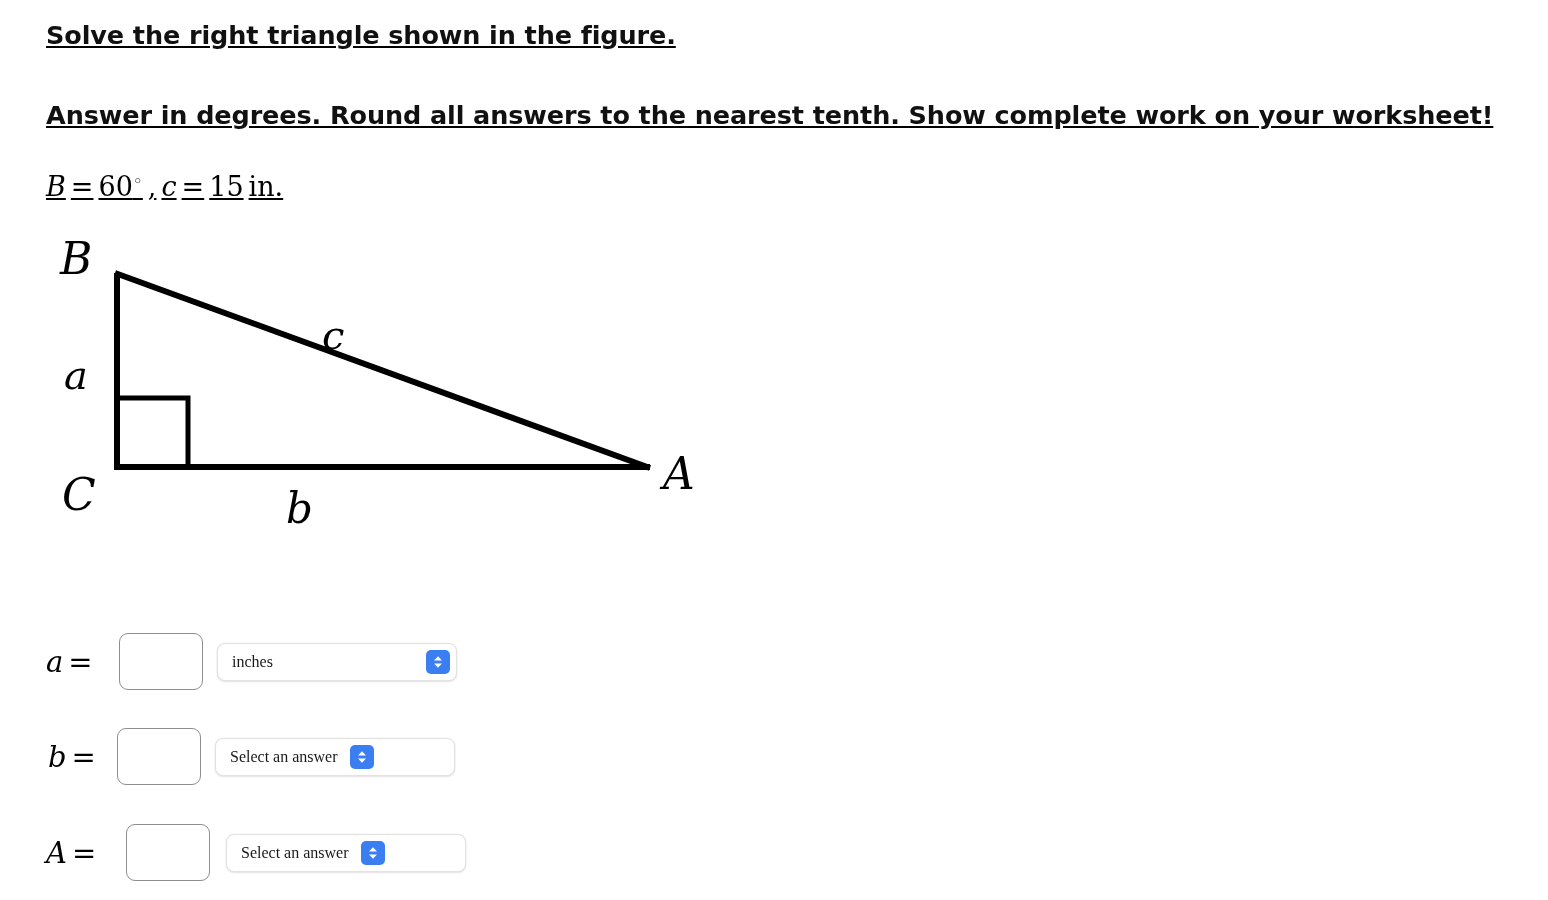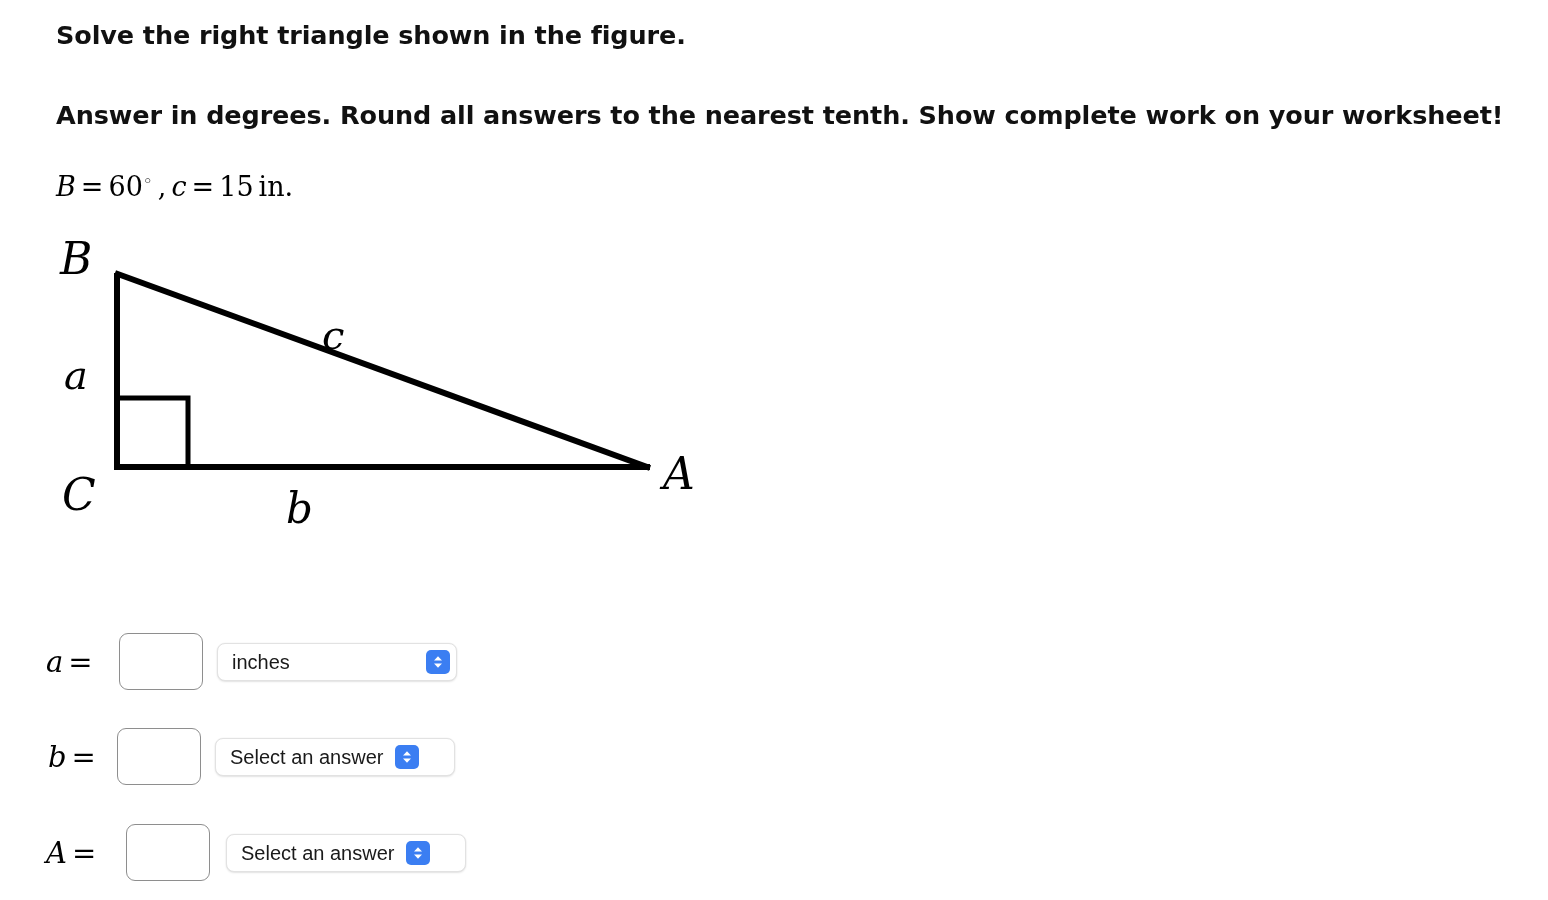--- a/index.html
+++ b/index.html
@@ -14,23 +14,24 @@
     position: relative;
     overflow: hidden;
     font-family: "DejaVu Sans", "Liberation Sans", sans-serif;
     color: #000000;
     -webkit-font-smoothing: antialiased;
   }
 
   
   .prompt-block {
     position: absolute;
-    left: 56px;
+    left: 46px;
     top: 8px;
     width: 1420px;
+    text-decoration: underline;
   }
   .prompt-line {
     font-family: "DejaVu Sans", "Liberation Sans", sans-serif;
     font-size: 25.5px;
     font-weight: 600;
     line-height: 38px;
     letter-spacing: -0.1px;
     color: #111111;
     white-space: nowrap;
   }
@@ -123,22 +124,22 @@
     border: 1px solid #e2e2e2;
     border-radius: 8px;
     background: #ffffff;
     box-shadow: 0 1px 2px rgba(0,0,0,0.10), 0 0 0 0.5px rgba(0,0,0,0.03);
     display: flex;
     align-items: center;
     cursor: default;
     padding: 0 6px 0 14px;
   }
   .select-text {
-    font-family: Liberation Sans, sans-serif;
-    font-size: 20px;
+    font-family: Liberation Serif, serif;
+    font-size: 16px;
     color: #1a1a1a;
     white-space: nowrap;
     line-height: 1;
   }
   .select-arrow-box {
     width: 24px;
     height: 24px;
     border-radius: 5px;
     background: #3b7ef2;
     display: flex;

